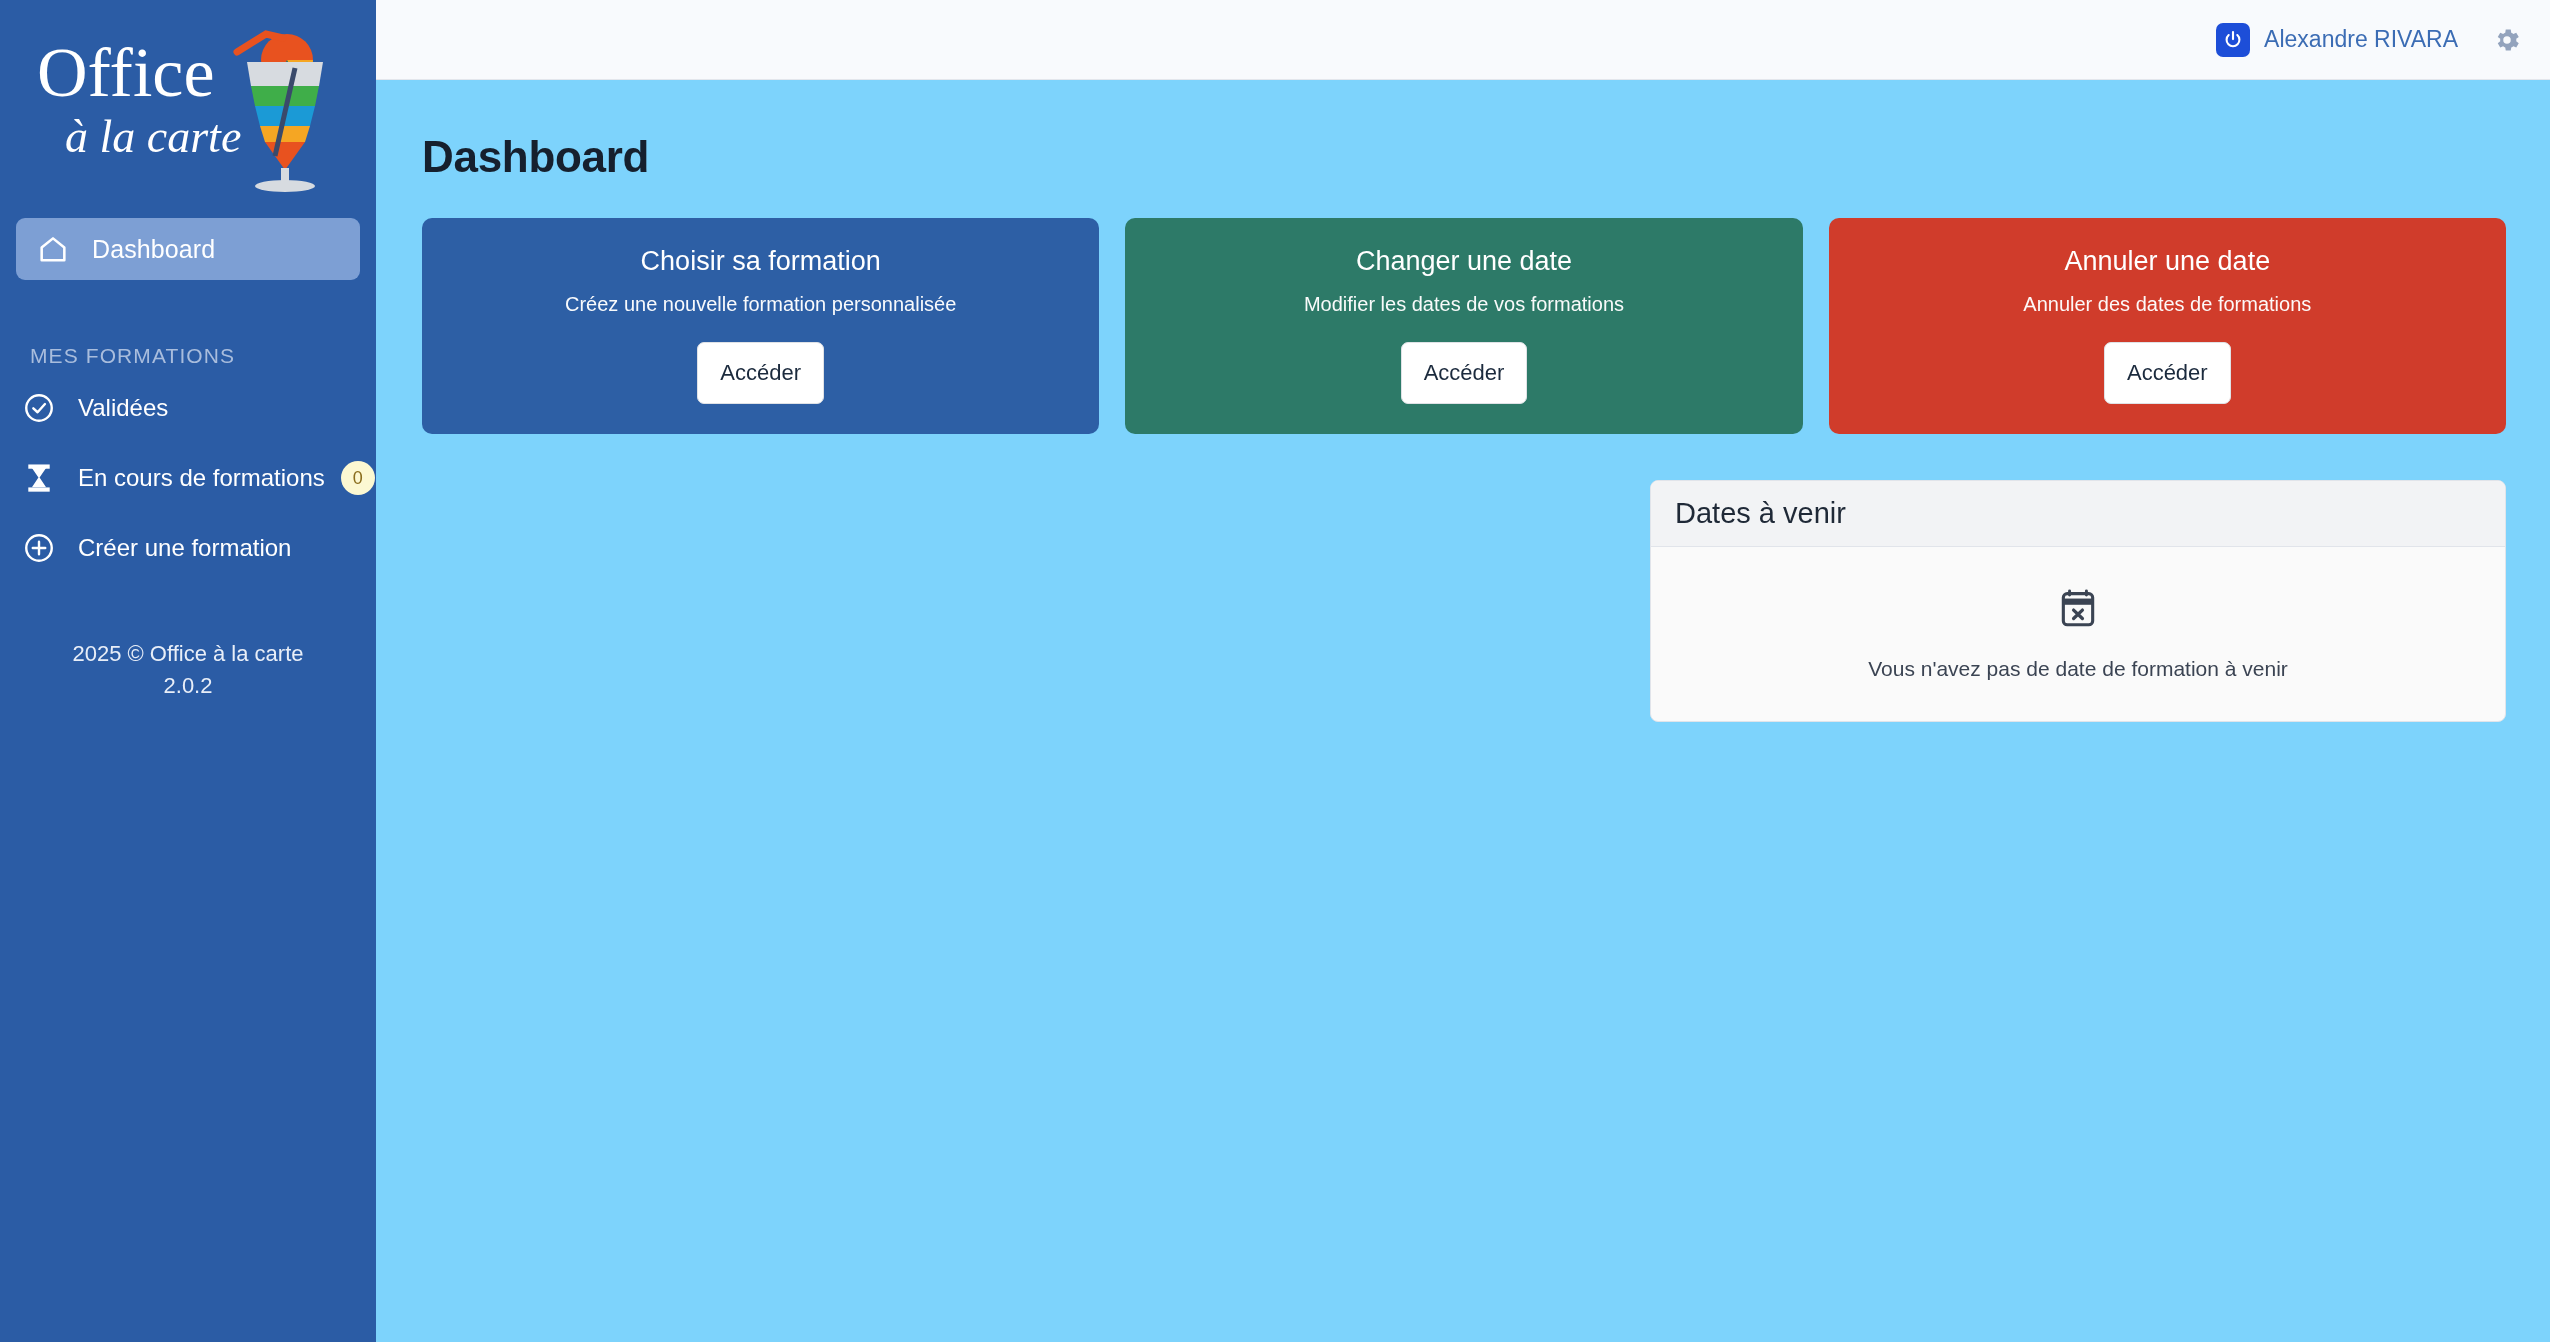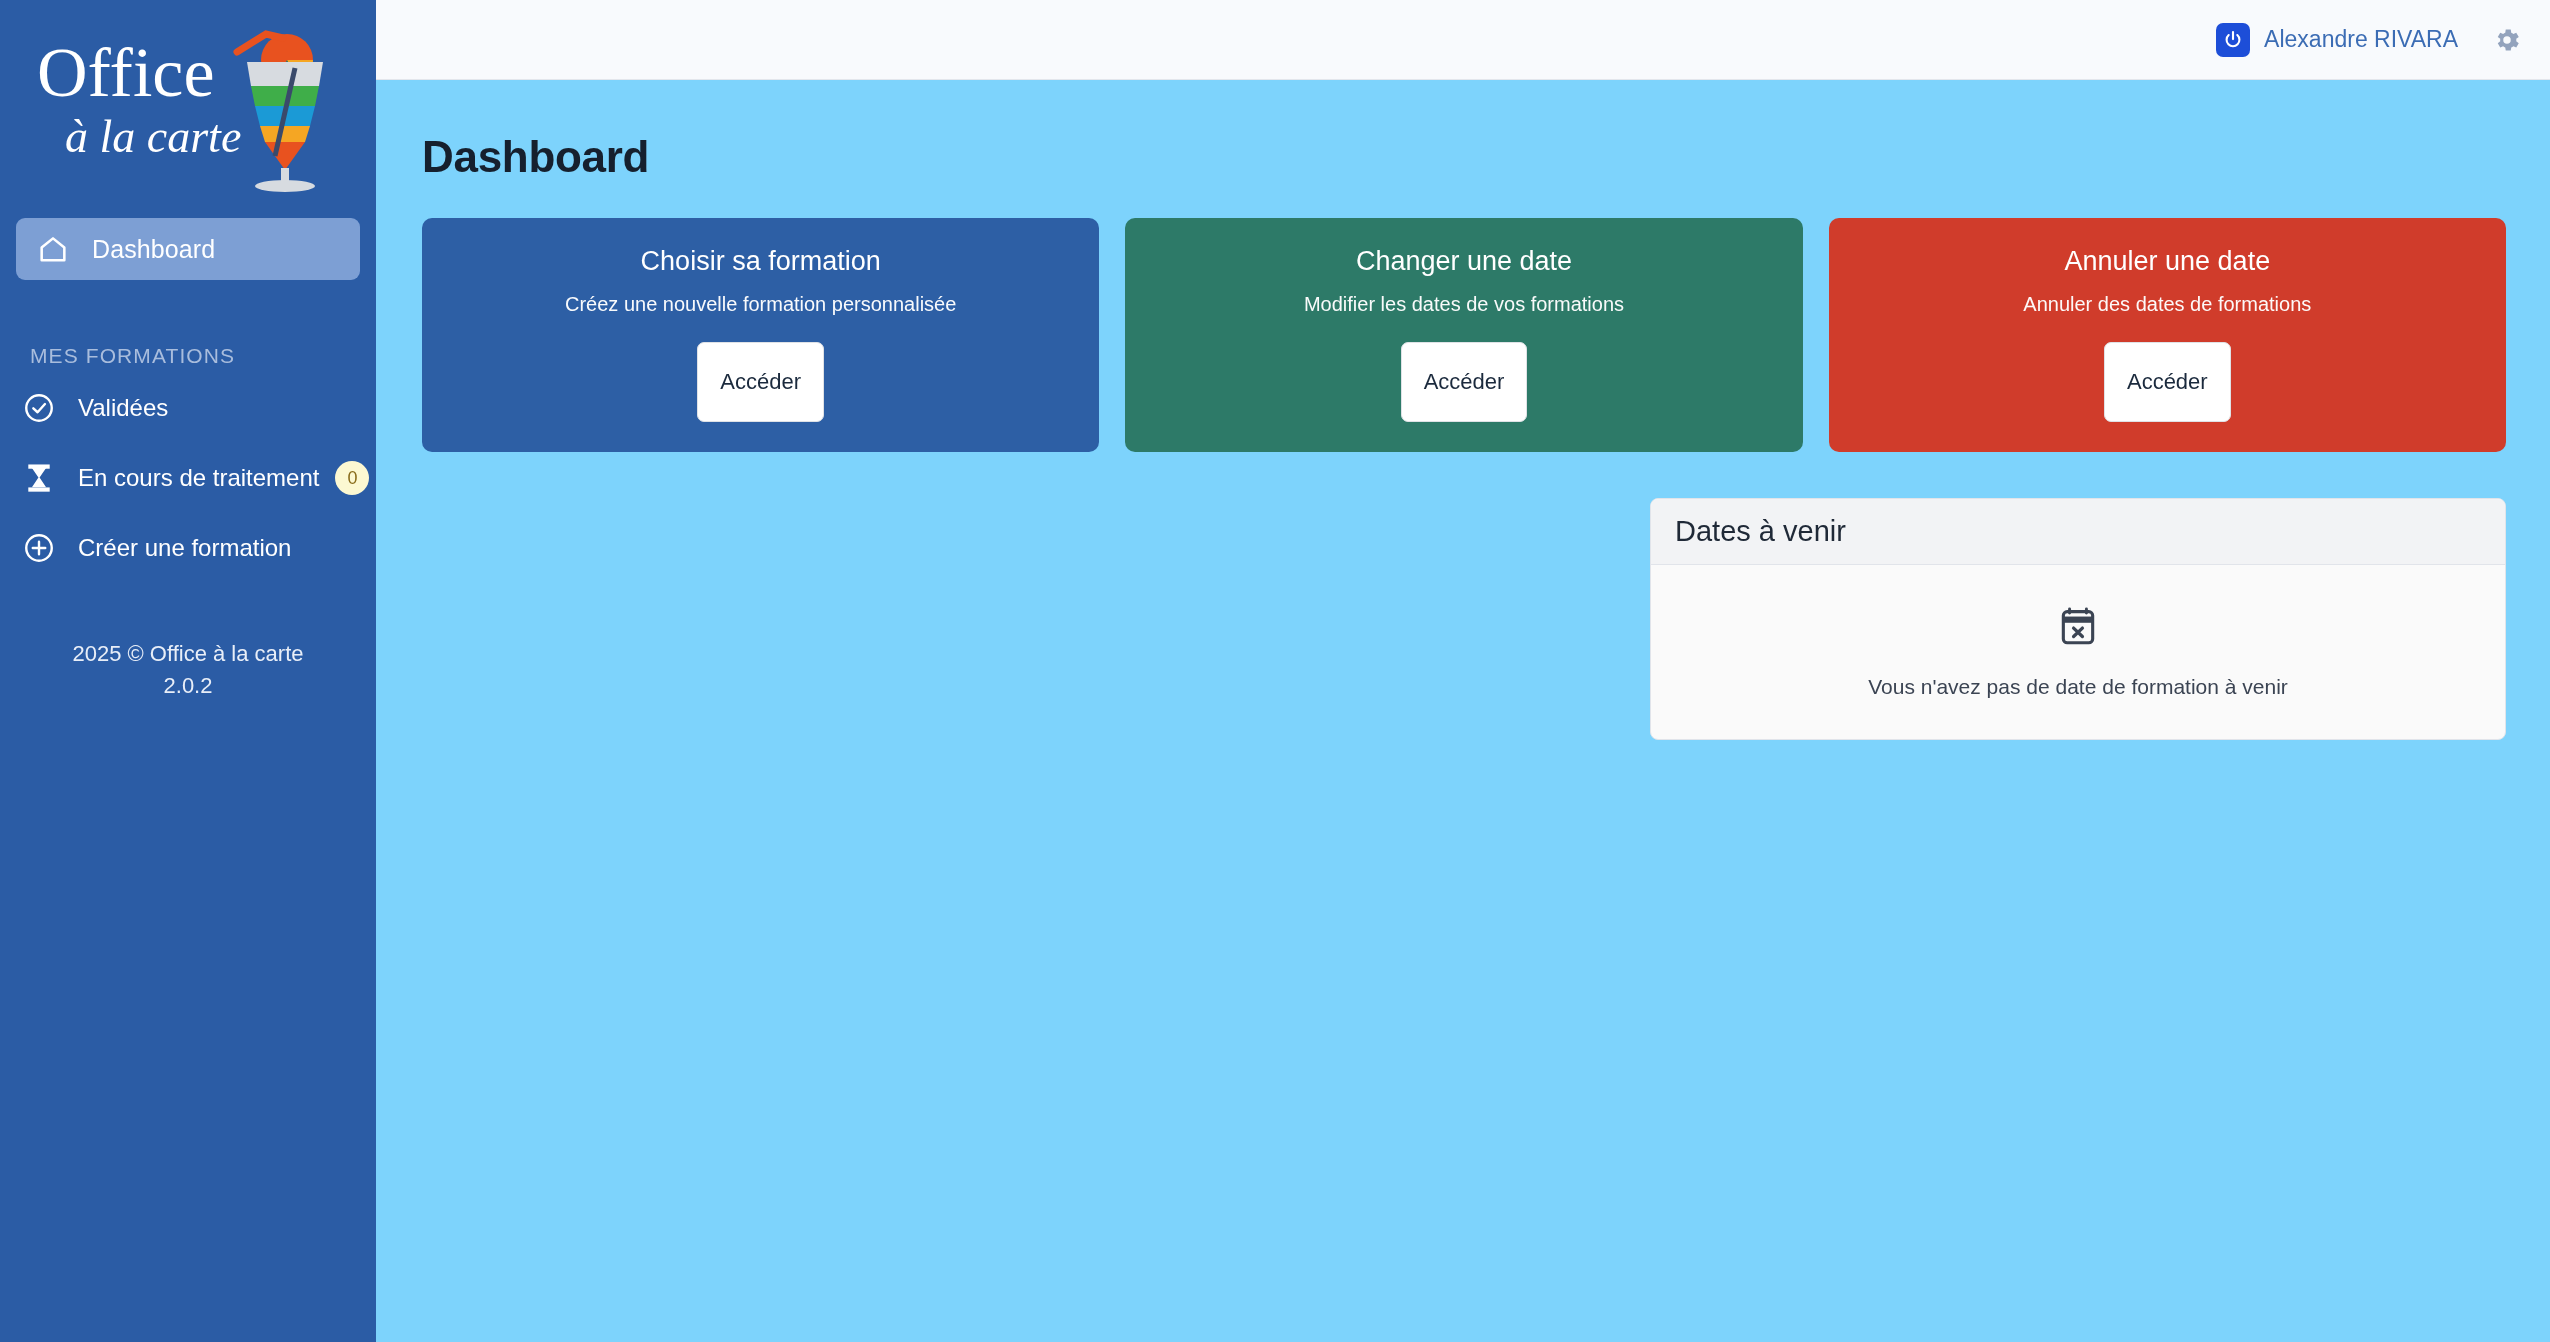--- a/index.html
+++ b/index.html
@@ -102,21 +102,21 @@
     text-align: center; color: #fff;
     min-width: 0;
   }
   .card-title { font-size: 27px; margin-bottom: 16px; }
   .card-sub { font-size: 20px; margin-bottom: 26px; opacity: .97; text-align: center; }
   .card-btn {
     background: #ffffff; color: #1b2a3d;
     border: 1px solid #dfe2e6;
     border-radius: 7px;
     font-size: 22px;
-    padding: 26px 22px;
+    padding: 17px 22px;
     cursor: pointer;
     font-family: "Liberation Sans", sans-serif;
   }
 
   .panel-row { display: flex; margin-top: 46px; }
   .panel-spacer { flex: 0 0 1228px; }
   .panel {
     flex: 1 1 auto;
     border: 1px solid #e1e4ea;
     border-radius: 8px;
@@ -183,21 +183,21 @@
       </svg>
       <span class="nav-label">Validées</span>
     </div>
 
     <div class="nav-item">
       <svg class="nav-icon" viewBox="0 0 24 24" fill="#ffffff" stroke="#ffffff" stroke-width="1.1">
         <rect x="5" y="3" width="14" height="1.9"></rect>
         <rect x="5" y="19.2" width="14" height="1.9"></rect>
         <path d="M7 5 H17 L12.4 11.6 L17 18.5 H7 L11.6 11.6 Z" fill="#ffffff" stroke="none"></path>
       </svg>
-      <span class="nav-label">En cours de traitement</span>
+      <span class="nav-label">En cours de formations</span>
       <span class="badge">0</span>
     </div>
 
     <div class="nav-item">
       <svg class="nav-icon" viewBox="0 0 24 24" fill="none" stroke="#ffffff" stroke-width="1.7">
         <circle cx="12" cy="12" r="9"></circle>
         <path d="M12 7.6 V16.4 M7.6 12 H16.4" stroke-linecap="round"></path>
       </svg>
       <span class="nav-label">Créer une formation</span>
     </div>

